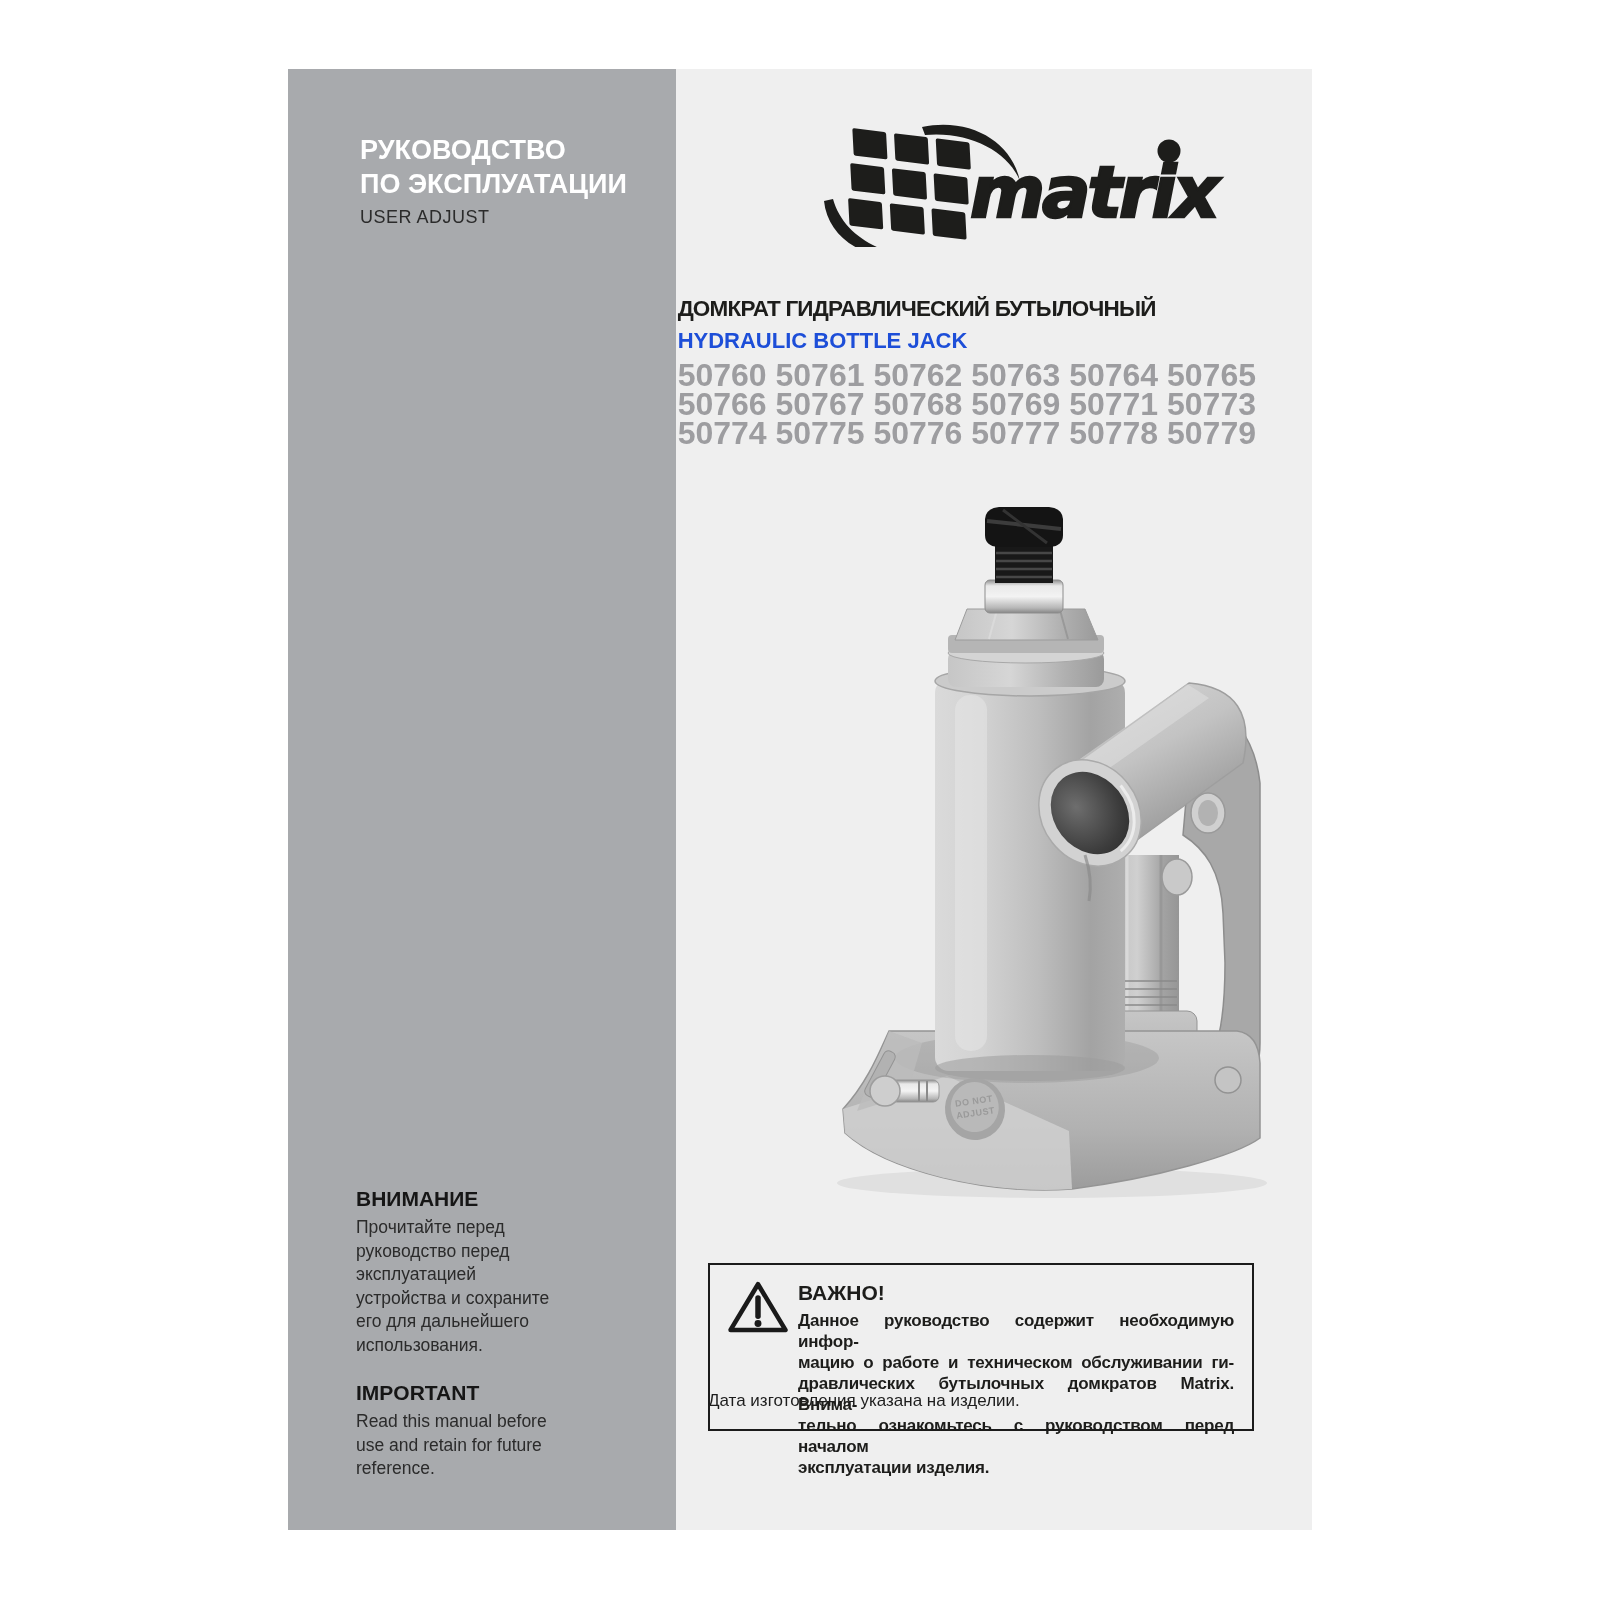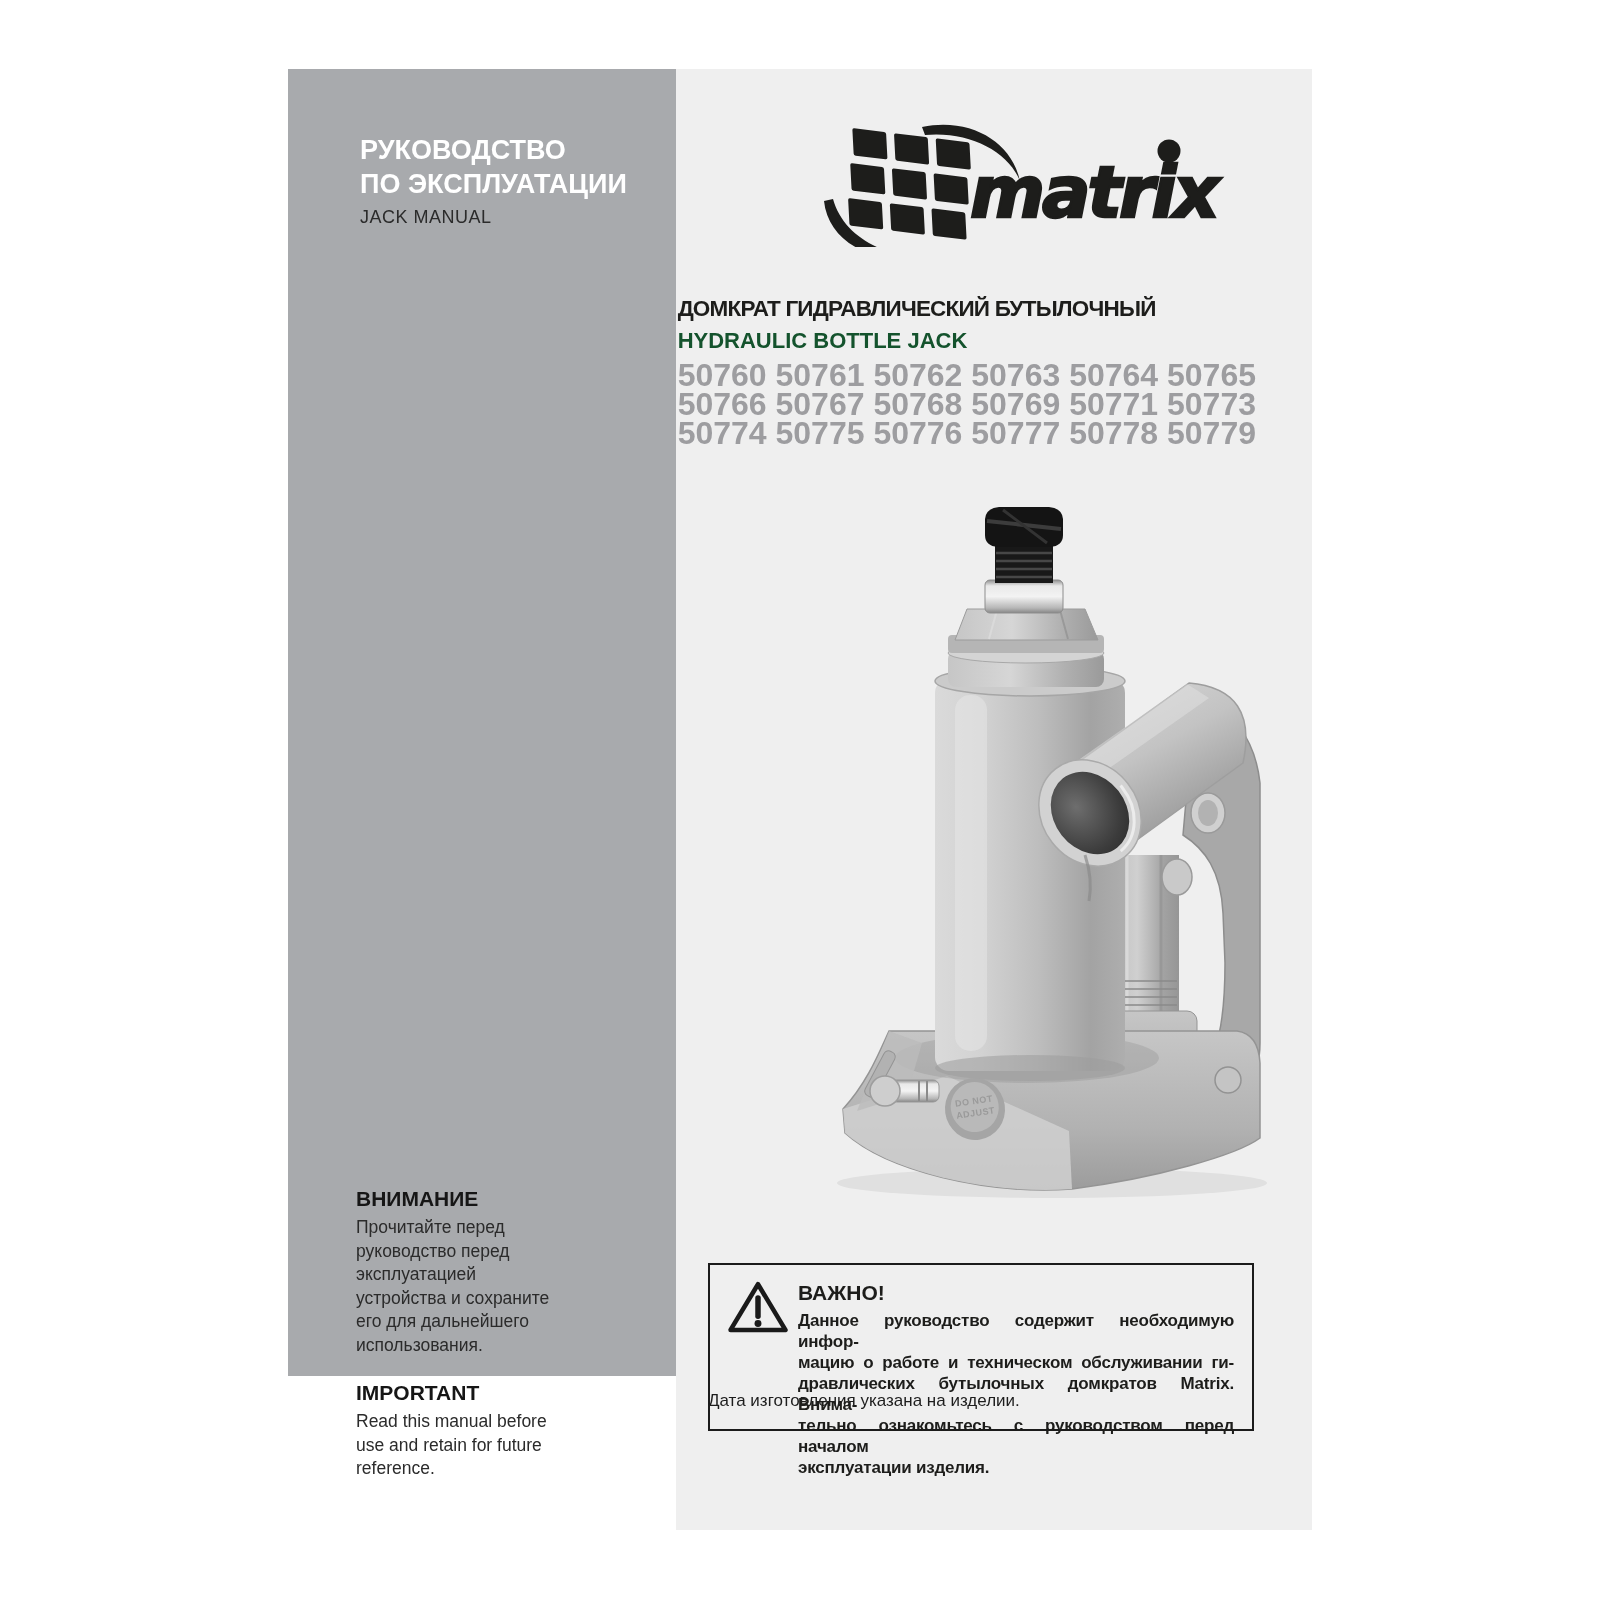--- a/index.html
+++ b/index.html
@@ -1,38 +1,38 @@
 <!DOCTYPE html>
 <html><head>
 <meta charset="utf-8">
 <style>
   html,body{margin:0;padding:0;background:#ffffff;}
   .canvas{position:relative;width:1600px;height:1600px;background:#ffffff;overflow:hidden;
           font-family:"Liberation Sans","DejaVu Sans",sans-serif;}
 
   
-  .sidebar{position:absolute;left:288px;top:69px;width:388px;height:1307px;background:#a8aaad;}
+  .sidebar{position:absolute;left:288px;top:69px;width:388px;height:1461px;background:#a8aaad;}
   .sb-title{position:absolute;left:72px;top:64px;font-size:27px;line-height:34px;font-weight:bold;
             color:#ffffff;letter-spacing:0;}
   .sb-sub{position:absolute;left:72px;top:138px;font-size:18px;color:#2b2b2b;letter-spacing:0.5px;}
   .attention{position:absolute;left:68px;top:1118px;width:290px;color:#2b2b2b;}
   .attention h3{margin:0 0 5px 0;font-size:21px;font-weight:bold;color:#161616;}
   .attention p{margin:0;font-size:17.5px;line-height:23.5px;}
   .attention .gap{margin-top:24px;}
 
   
   .content{position:absolute;left:676px;top:69px;width:636px;height:1461px;background:#efefef;}
 
   
   .logo{position:absolute;left:146px;top:52px;width:470px;height:126px;}
 
   
   .titles{position:absolute;right:56px;top:226px;text-align:left;}
   .titles h1{margin:0;font-size:22.5px;font-weight:bold;color:#1d1d1b;letter-spacing:-0.8px;line-height:28px;}
-  .titles h2{margin:5px 0 0 0;font-size:22px;font-weight:bold;color:#14532d;line-height:26px;letter-spacing:0;}
+  .titles h2{margin:5px 0 0 0;font-size:22px;font-weight:bold;color:#1d4ed8;line-height:26px;letter-spacing:0;}
   .models{margin-top:7px;font-size:32px;line-height:29px;font-weight:bold;color:#9d9da0;}
 
   
   .jack{position:absolute;left:151px;top:414px;width:450px;height:715px;margin:0;}
 
   
   .important-box{position:absolute;left:32px;top:1194px;width:546px;height:168px;
                  border:2.5px solid #1b1b1b;box-sizing:border-box;background:transparent;}
   .ib-icon{position:absolute;left:16px;top:14px;}
   .ib-text{position:absolute;left:88px;top:16px;right:18px;color:#1d1d1b;}
@@ -48,21 +48,21 @@
 </head>
 <body>
 
 <div class="canvas">
 
   <aside class="sidebar">
     <div class="sb-title">
         <span class="line">РУКОВОДСТВО</span>
         <span class="line">ПО ЭКСПЛУАТАЦИИ</span>
       </div>
-    <div class="sb-sub">JACK MANUAL</div>
+    <div class="sb-sub">USER ADJUST</div>
 
     <div class="attention">
       <h3>ВНИМАНИЕ</h3>
       <p>
           <span class="line">Прочитайте перед</span>
           <span class="line">руководство перед</span>
           <span class="line">эксплуатацией</span>
           <span class="line">устройства и сохраните</span>
           <span class="line">его для дальнейшего</span>
           <span class="line">использования.</span>

